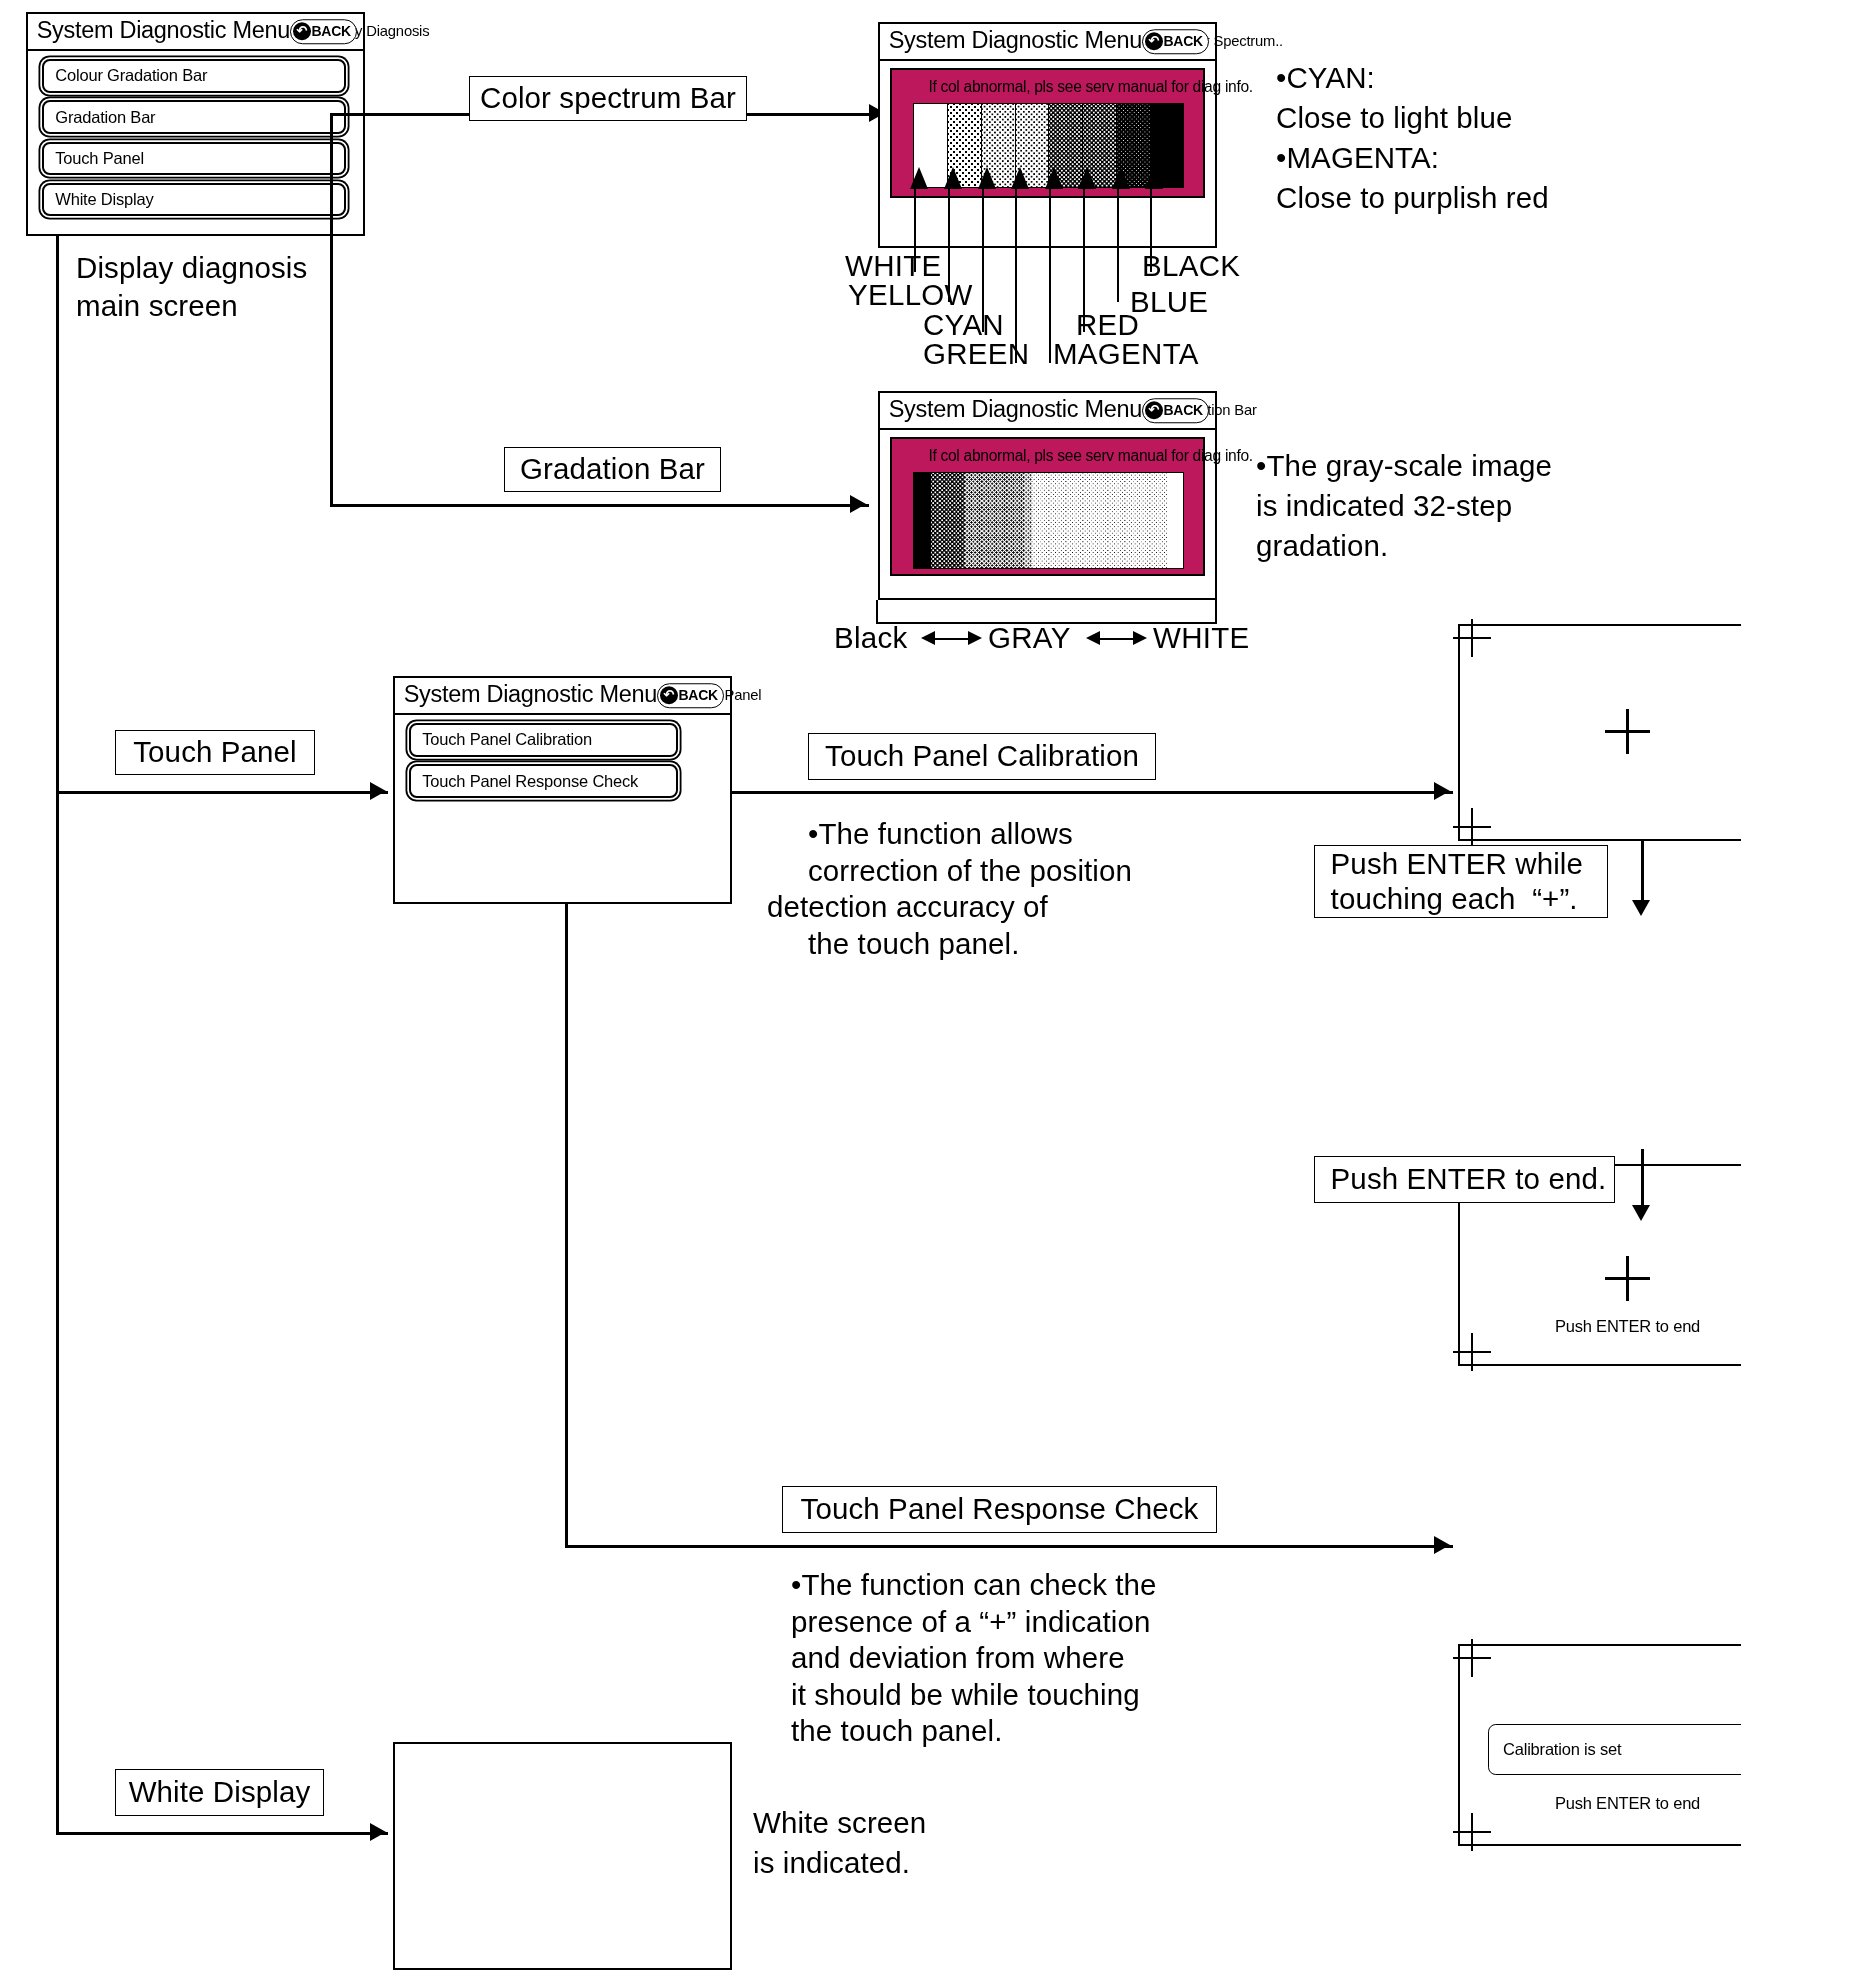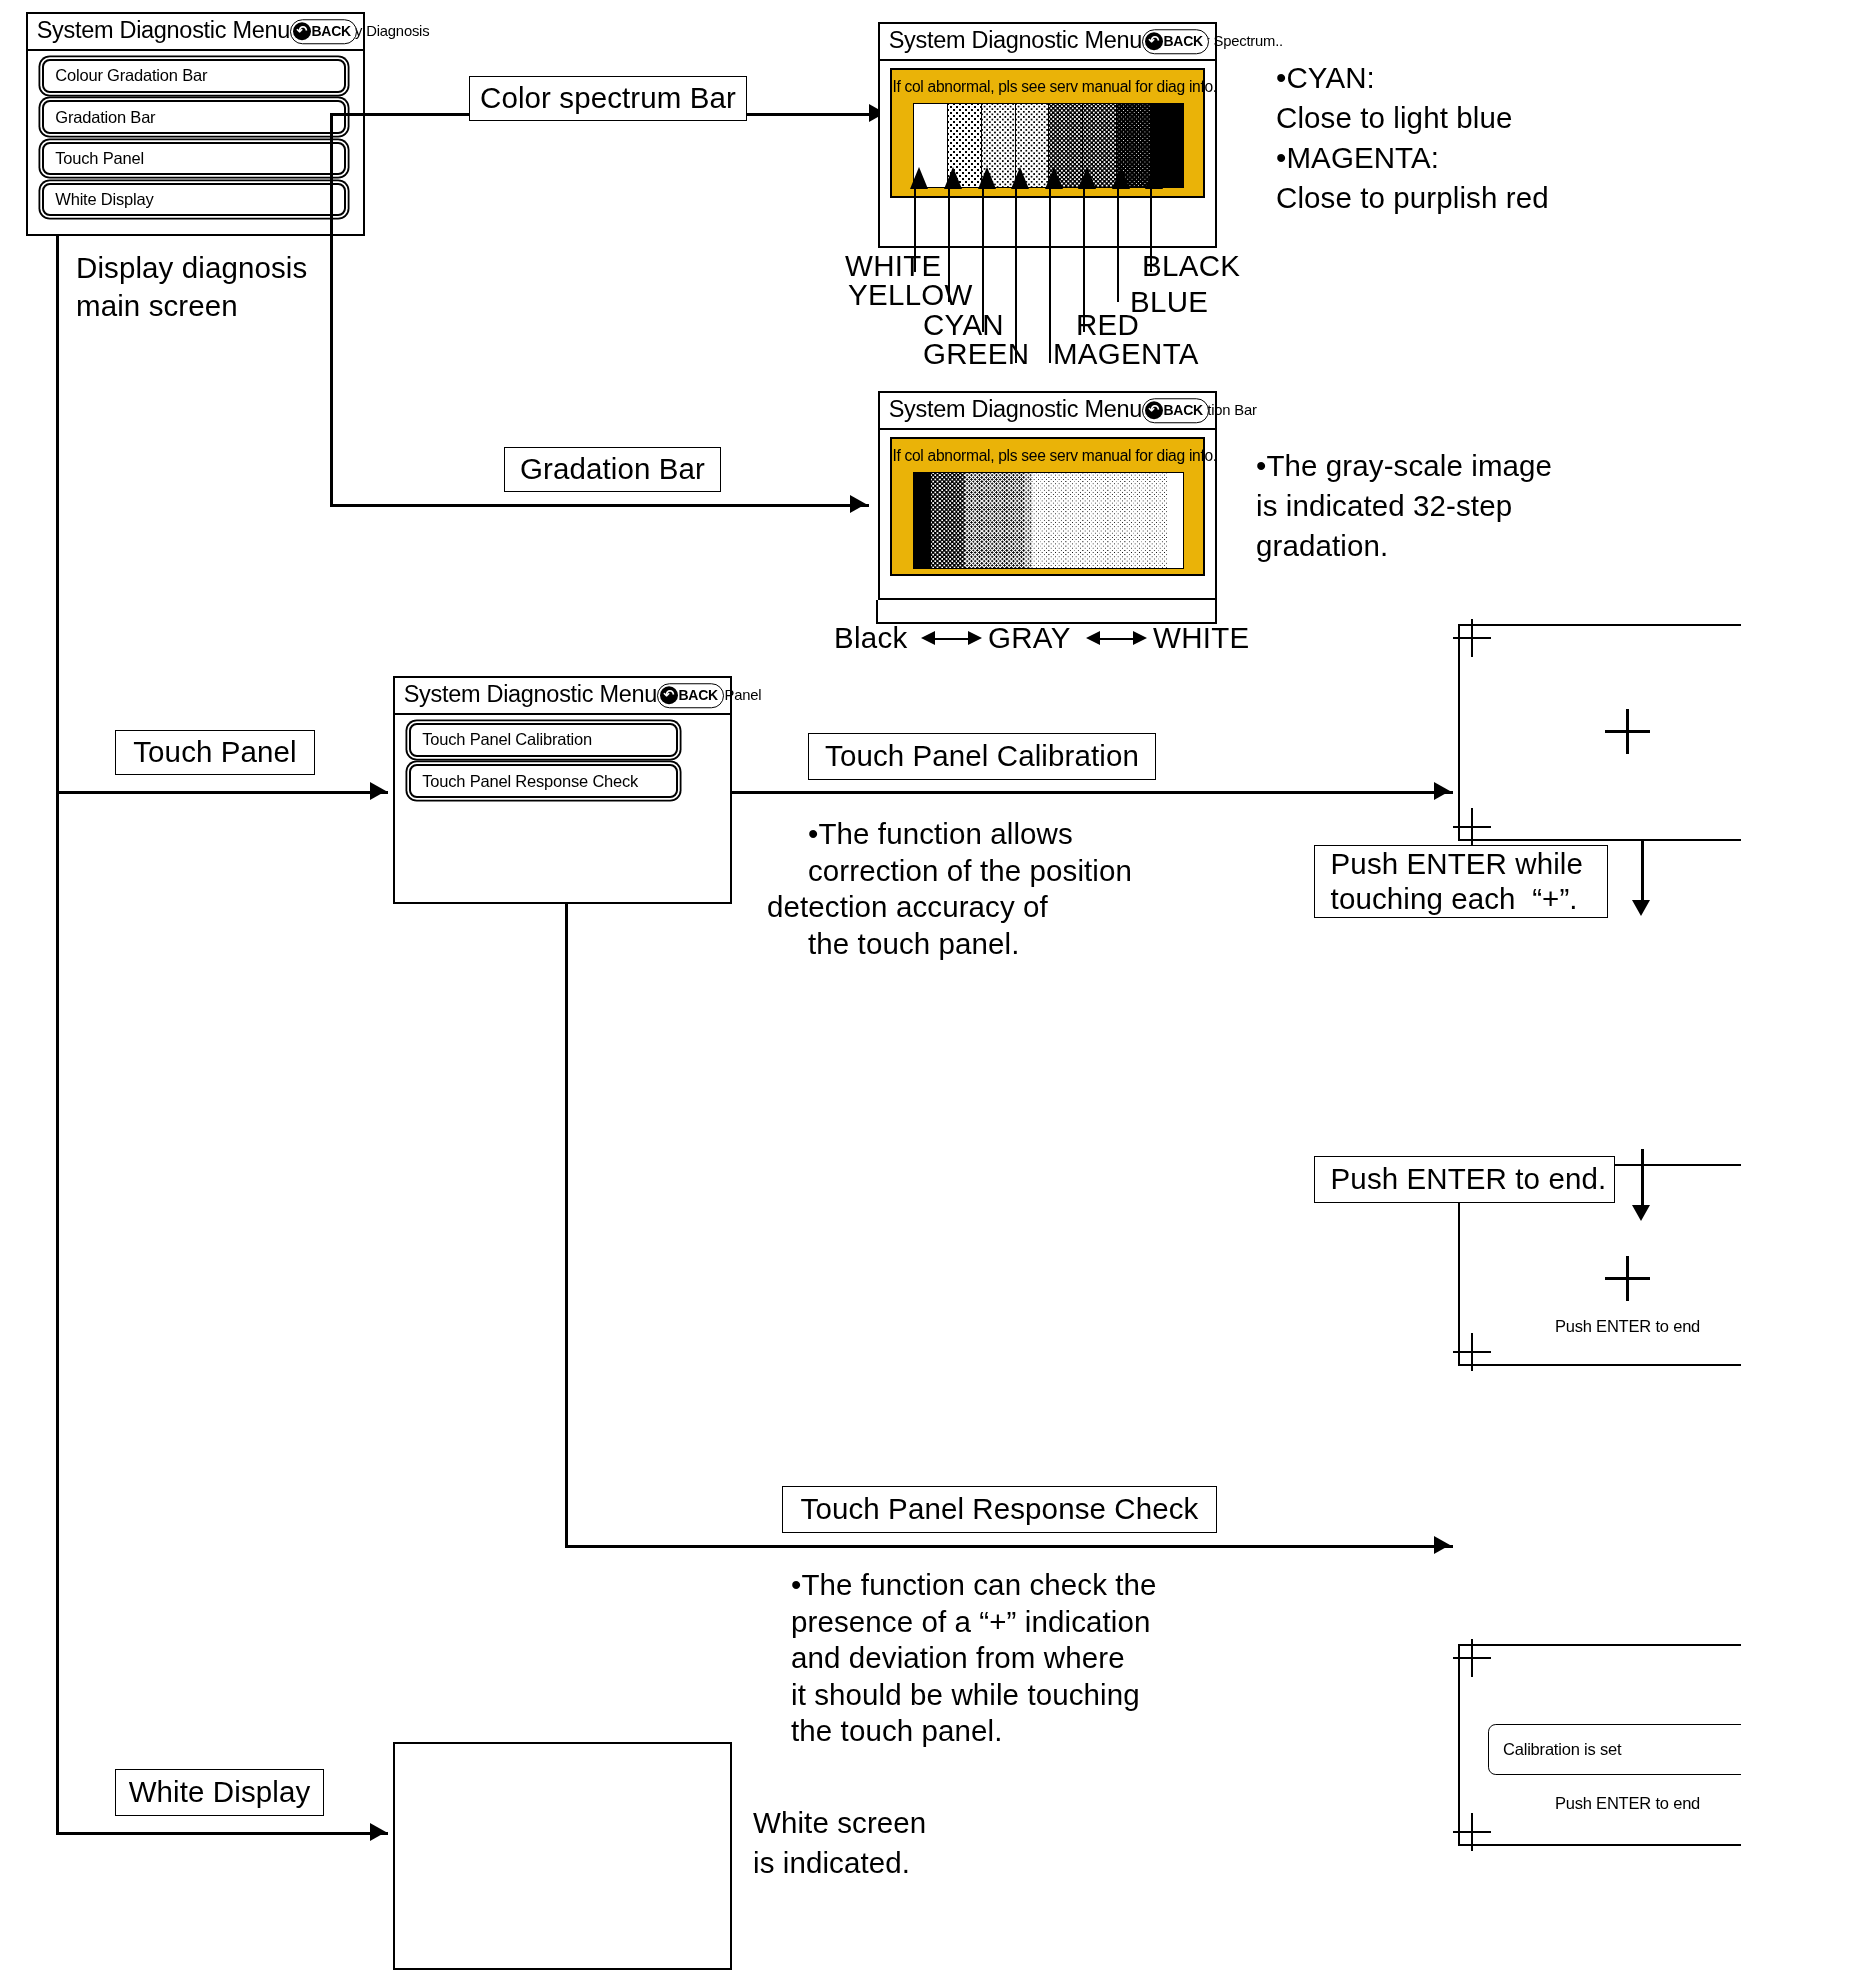--- a/index.html
+++ b/index.html
@@ -147,22 +147,23 @@
     padding-left: 11.3px;
     font-size: 16.5px;
     margin: 0 0 7.8px 0;
     box-shadow: 0 0 0 1.7px #fff, 0 0 0 3.5px #000;
     background: #fff;
     letter-spacing: -0.2px;
   }
 
   .inner-panel {
     border: 2.6px solid #000;
-    background: #eab308;
+    background: #be185d;
     box-sizing: border-box;
+    padding-left: 36px;
   }
   .panel-note {
     text-align: center;
     font-size: 15.6px;
     letter-spacing: -0.3px;
     white-space: nowrap;
   }
 
   
   .spectrum {

